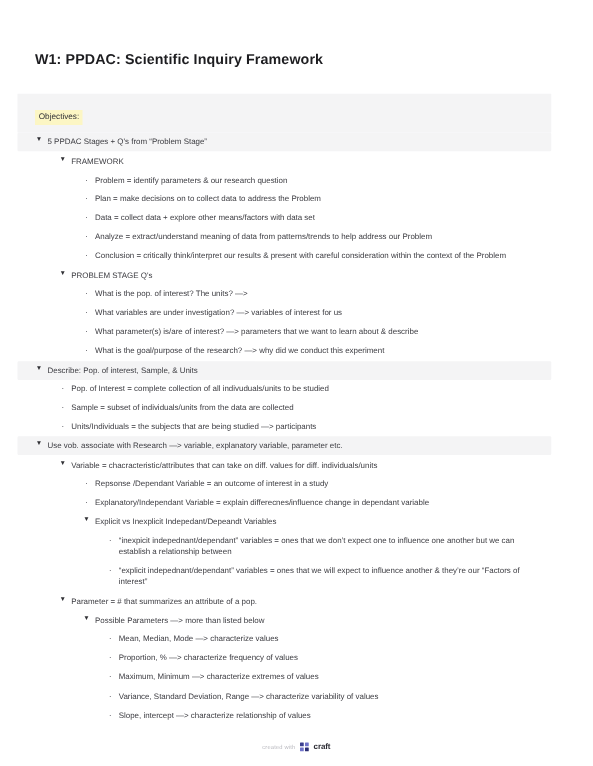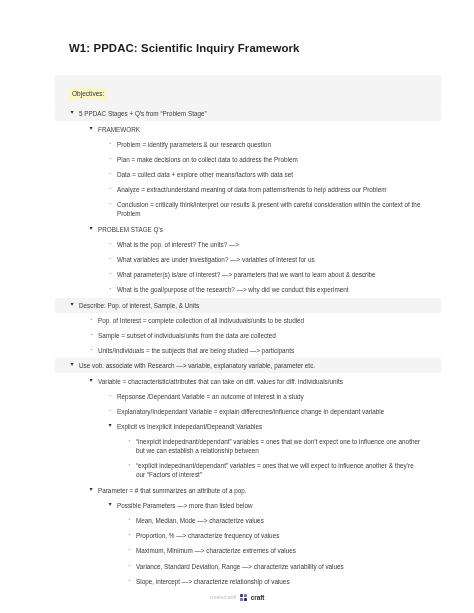--- a/index.html
+++ b/index.html
@@ -18,21 +18,21 @@
 
   .page {
     position: relative;
     width: 474px;
     height: 613px;
     background: #ffffff;
     overflow: hidden;
   }
 
   .doc {
-    padding: 41px 49px 0 69px;
+    padding: 41px 49px 0 28px;
   }
 
   .doc-title {
     font-size: 11.4px;
     font-weight: bold;
     color: #1d1d20;
     letter-spacing: 0.1px;
     margin: 0 0 19px 0;
     line-height: 1.3;
   }

